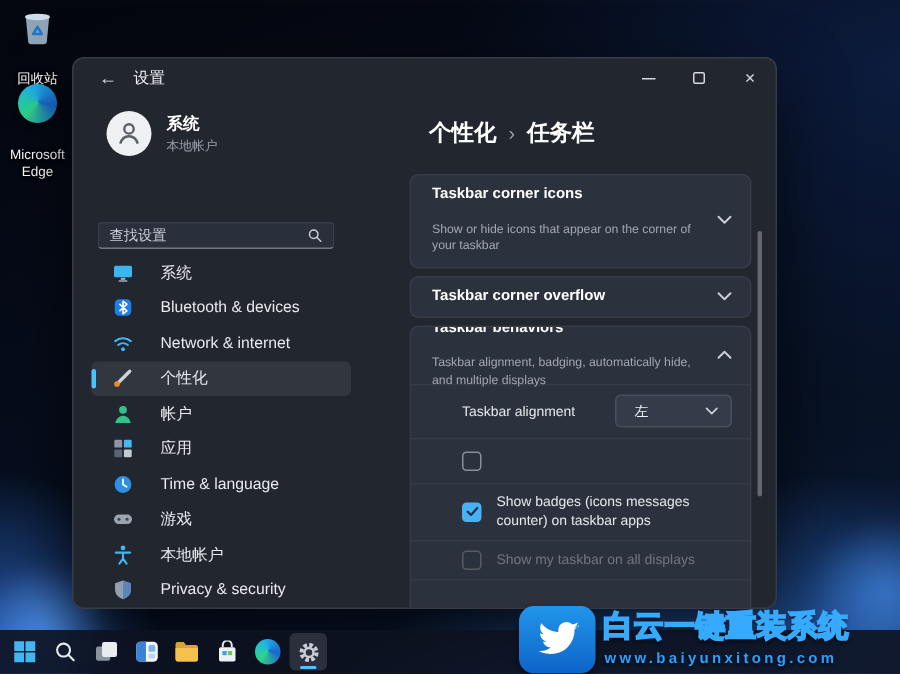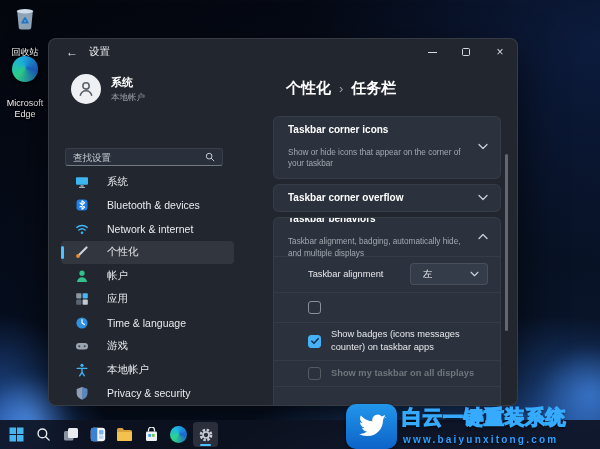--- a/index.html
+++ b/index.html
@@ -82,21 +82,21 @@
 
   .row { display:flex; align-items:center; padding:0 12px 0 34px; border-top:1px solid rgba(255,255,255,0.05); }
   .row-label { flex:1; font-size:9.3px; color:#e6e8eb; line-height:1.4; }
   .dropdown { width:78px; height:22px; background:#353c49; border:1px solid rgba(255,255,255,0.10);
     border-radius:4px; display:flex; align-items:center; padding:0 8px 0 12px; cursor:pointer; }
   .dropdown .dd-value { flex:1; font-size:9.3px; color:#eceef1; }
   .checkbox { width:13px; height:13px; border:1px solid #8a9099; border-radius:3px; background:transparent;
     flex:none; display:flex; align-items:center; justify-content:center; cursor:pointer; }
   .checkbox.checked { background:#47b1f5; border-color:#47b1f5; }
   .cb-label { margin-left:10px; font-size:9.3px; color:#e6e8eb; line-height:1.4; }
-  .row.disabled .row-label, .row.disabled .cb-label { color:#70757d;font-weight:bold; }
+  .row.disabled .row-label, .row.disabled .cb-label { color:#70757d; }
   .row.disabled .checkbox { border-color:#565b63; }
   .r-head { height:38px; }
   .r-align { height:36px; }
   .r-autohide { height:30px; }
   .r-badges { height:38px; }
   .r-alldisp { height:26px; }
   .r-multi { height:38px; }
 
   .scrollbar { position:absolute; left:234px; top:89px; width:3px; height:177px;
     background:rgba(255,255,255,0.30); border-radius:2px; }

